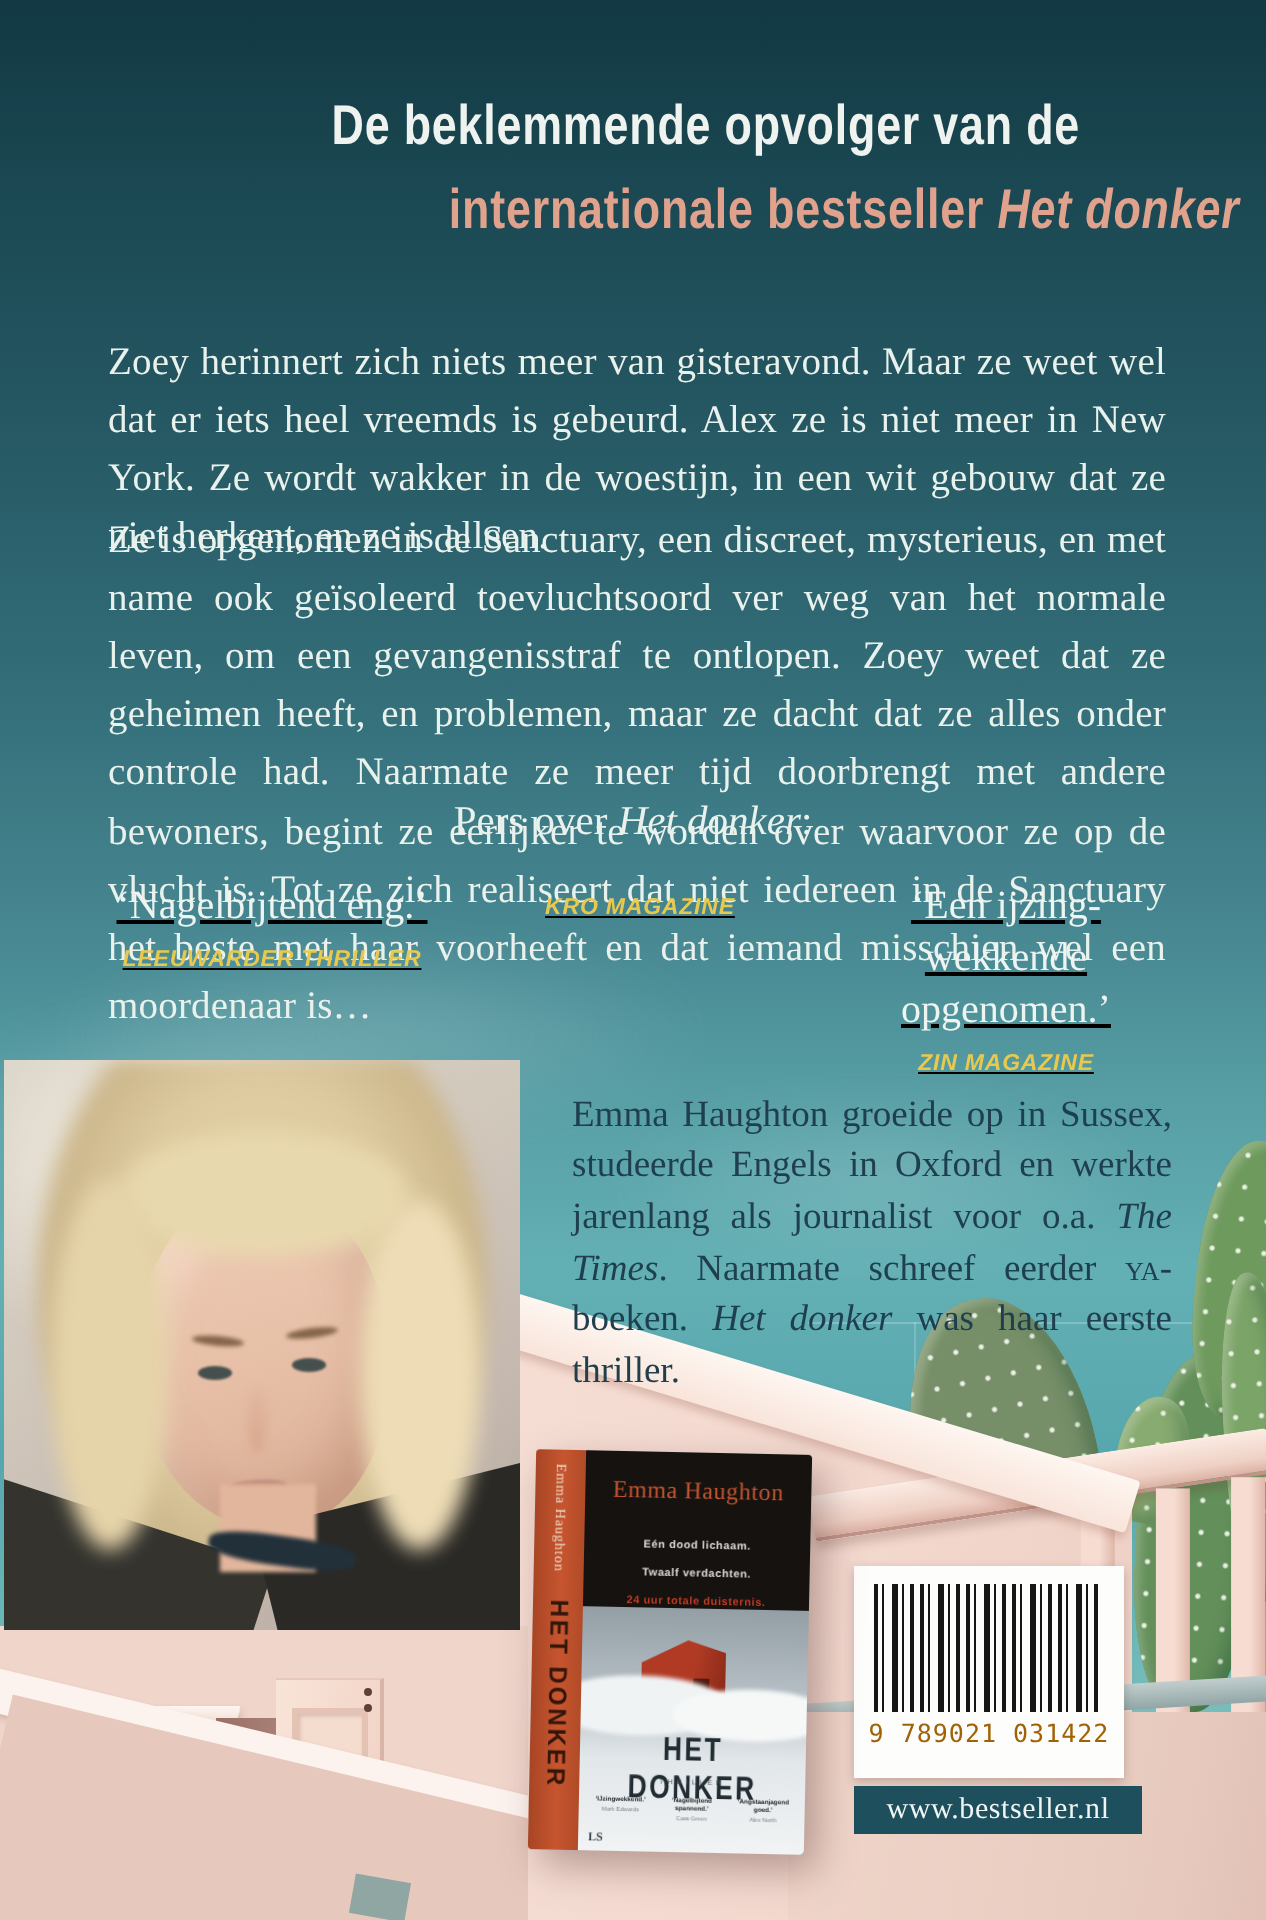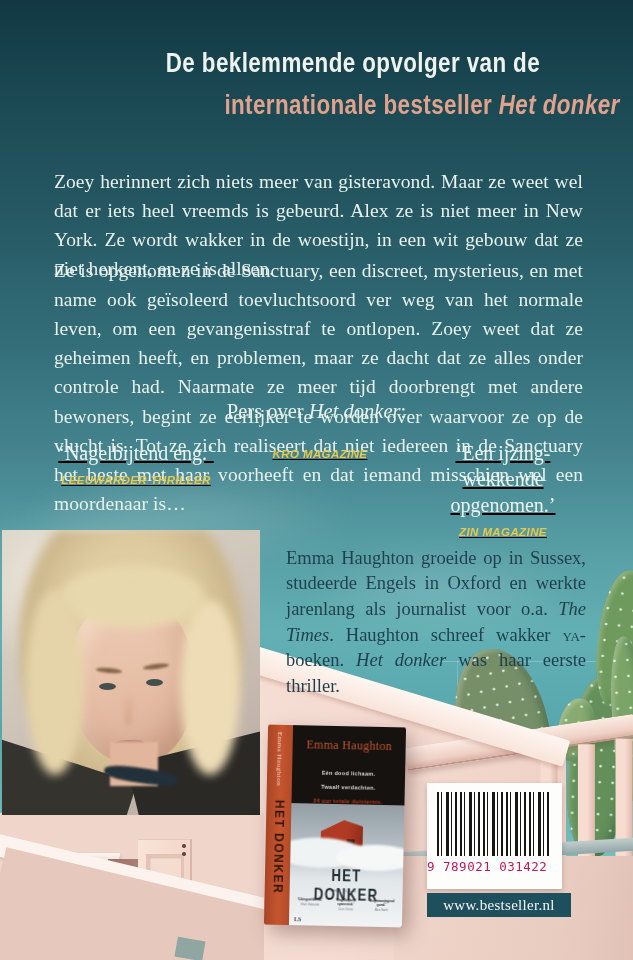--- a/index.html
+++ b/index.html
@@ -43,21 +43,21 @@
   .railing{left:402px;top:714px;width:231px;height:152px;z-index:3;transform:rotate(-8.5deg);transform-origin:100% 0;}
   .rail{width:100%;height:21px;background:linear-gradient(#fbece4,#efd0c4 70%,#dcb3a6);border-bottom:2px solid #c09388;box-shadow:0 4px 5px rgba(90,55,45,.22);border-radius:2px;}
   .balusters{display:flex;justify-content:flex-end;gap:21px;padding-right:4px;}
   .bal{width:17px;height:122px;background:linear-gradient(90deg,#f7dcd1 55%,#dfb8aa);transform:rotate(8.5deg);transform-origin:top center;}
   .ledge{left:394px;top:845px;width:242px;height:13px;z-index:4;background:linear-gradient(#c2cecd,#92a6a7);transform:rotate(-3.5deg);}
   .rwall{left:394px;top:856px;width:239px;height:104px;z-index:4;background:linear-gradient(100deg,#f0d5ca,#e9ccc0 70%,#e2c2b6);}
   
   .barcode-box{left:427px;top:783px;width:135px;height:106px;z-index:5;background:#fdfdfc;box-shadow:0 2px 5px rgba(60,40,35,.25);}
   .bars{margin:9px 10px 0;height:64px;
     background:repeating-linear-gradient(90deg,#161616 0 2px,#fdfdfc 2px 4px,#161616 4px 5px,#fdfdfc 5px 9px,#161616 9px 12px,#fdfdfc 12px 14px,#161616 14px 15px,#fdfdfc 15px 18px,#161616 18px 20px,#fdfdfc 20px 23px);}
-  .digits{margin-top:3px;text-align:left;font:12.5px "DejaVu Sans Mono",monospace;color:#be185d;letter-spacing:.5px;}
+  .digits{margin-top:3px;text-align:center;font:12.5px "DejaVu Sans Mono",monospace;color:#a16207;letter-spacing:.5px;}
   .site{left:427px;top:893px;width:144px;height:24px;z-index:5;background:#1e4f5c;color:#f1f5f3;
     display:flex;align-items:center;justify-content:center;font:15px "Liberation Serif",serif;letter-spacing:.3px;}
   
   .photo{left:2px;top:530px;width:258px;height:285px;z-index:6;overflow:hidden;
     background:linear-gradient(150deg,#dcd6ca 0%,#d2c9bd 35%,#c5b9af 70%,#b7aaa0 100%);}
   .photo *{position:absolute;}
   .ph-glow{left:-30px;top:-30px;width:200px;height:180px;background:radial-gradient(ellipse,rgba(255,250,240,.8),rgba(255,250,240,0) 70%);filter:blur(8px);}
   .ph-hair{left:14px;top:0px;width:230px;height:266px;background:radial-gradient(ellipse at 50% 42%,#ead9b2 0%,#decb9f 45%,#ccb78c 66%,rgba(204,183,140,0) 72%);filter:blur(4px);}
   .ph-face{left:66px;top:64px;width:126px;height:170px;border-radius:50% 50% 44% 52%;
     background:linear-gradient(165deg,#f0ceb7 0%,#e6beA6 55%,#d9ad94 100%);
@@ -247,15 +247,15 @@
     <div class="q-src">LEEUWARDER THRILLER</div>
   </div>
   <div class="qcol q2">
     <div class="q-src">KRO MAGAZINE</div>
   </div>
   <div class="qcol q3">
     <div class="q-text">‘Een ijzing-wekkende opgenomen.’</div>
     <div class="q-src">ZIN MAGAZINE</div>
   </div>
 
-  <p class="bio"><span>Emma Haughton groeide op in Sussex, studeerde Engels in Oxford en werkte jarenlang als journalist voor o.a. </span><span class="it">The Times</span><span>. Haughton schreef wakker </span><span class="sc">ya</span><span>-boeken. </span><span class="it">Het donker</span><span> was haar eerste thriller.</span></p>
+  <p class="bio"><span>Emma Haughton groeide op in Sussex, studeerde Engels in Oxford en werkte jarenlang als journalist voor o.a. </span><span class="it">The Times</span><span>. Naarmate schreef eerder </span><span class="sc">ya</span><span>-boeken. </span><span class="it">Het donker</span><span> was haar eerste thriller.</span></p>
 
 </div>
 
 </body></html>

